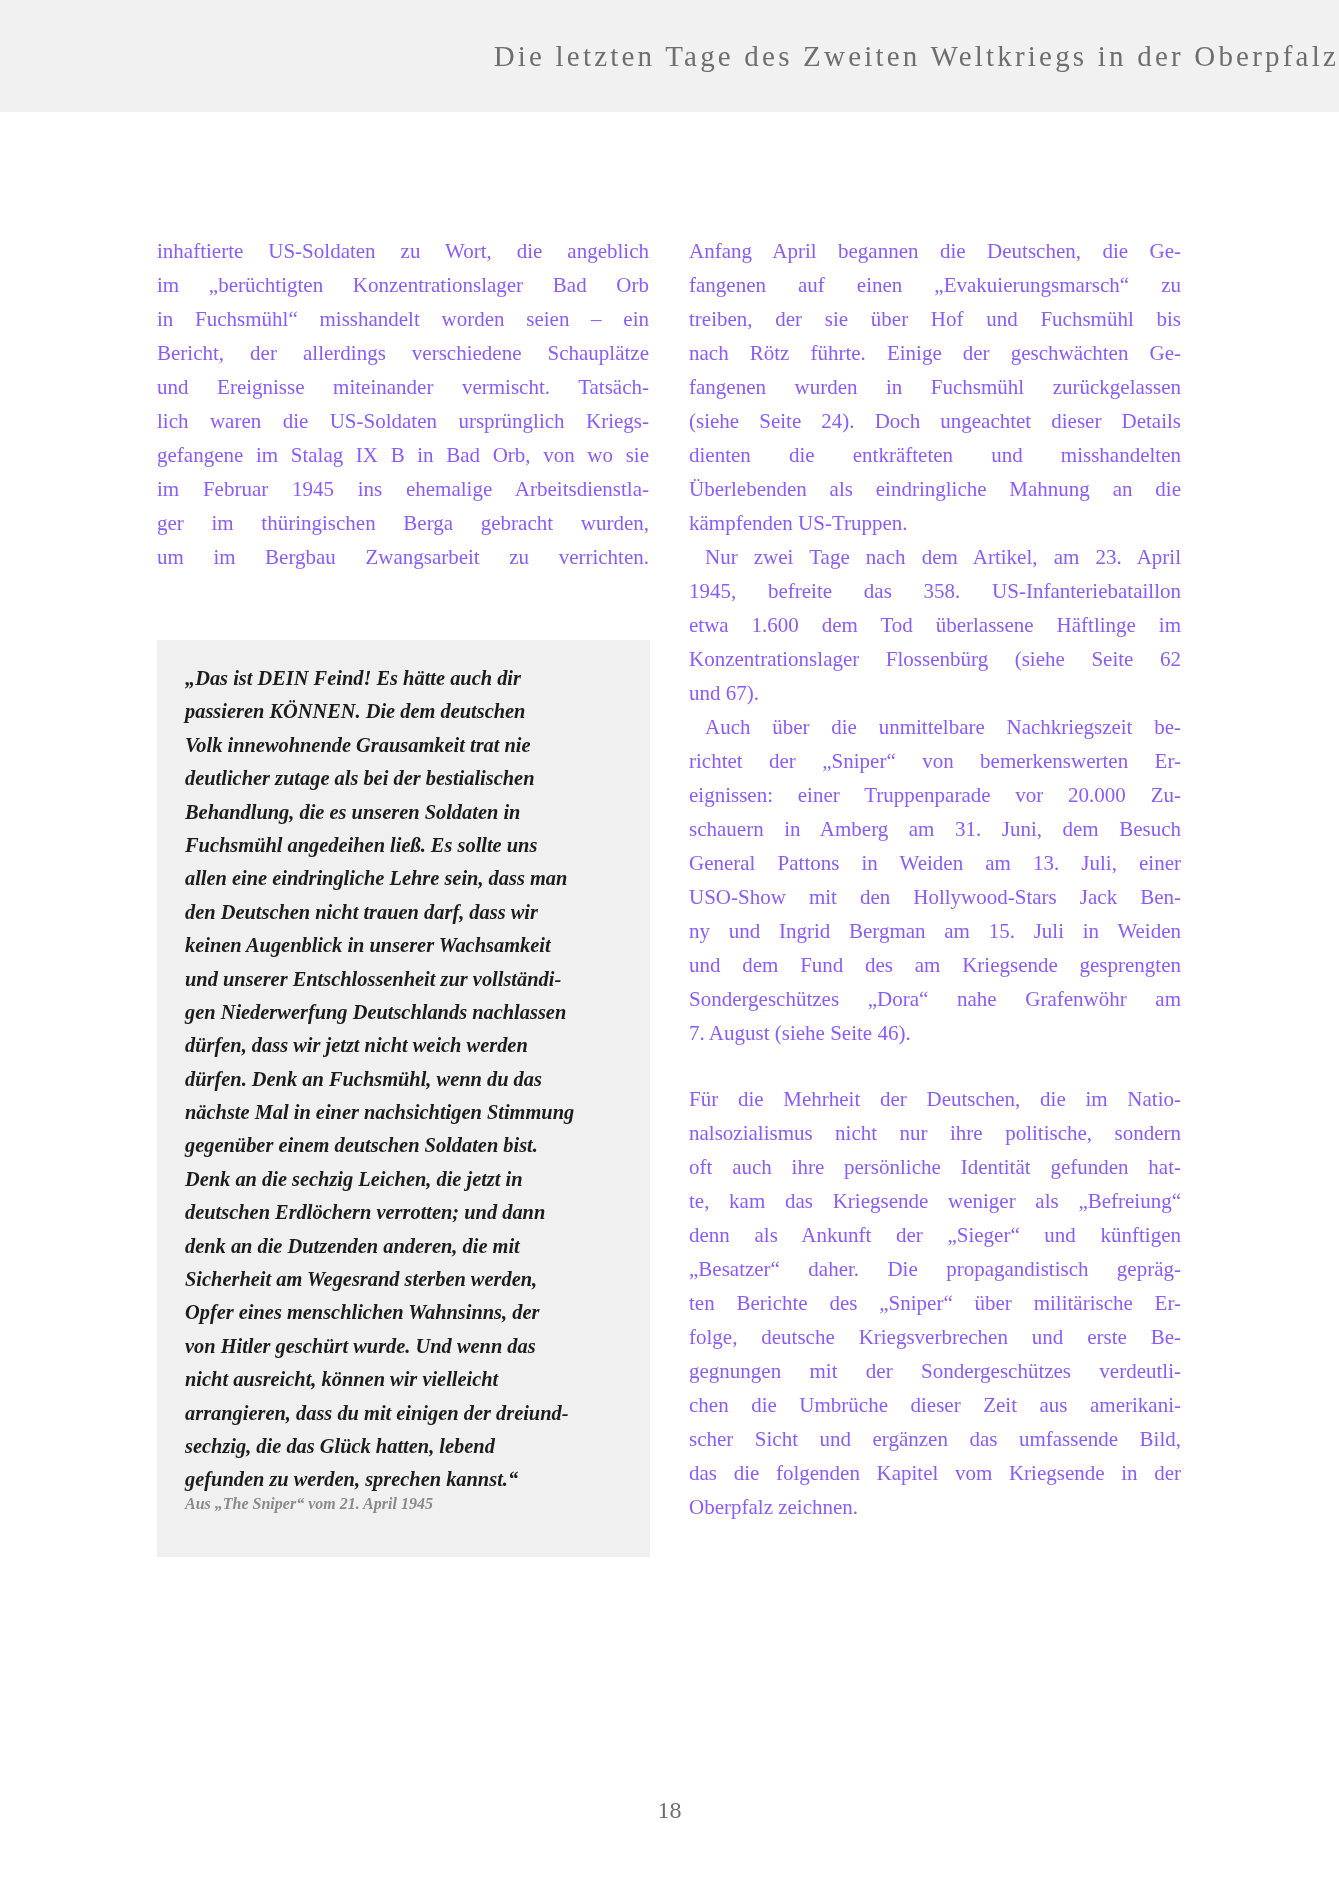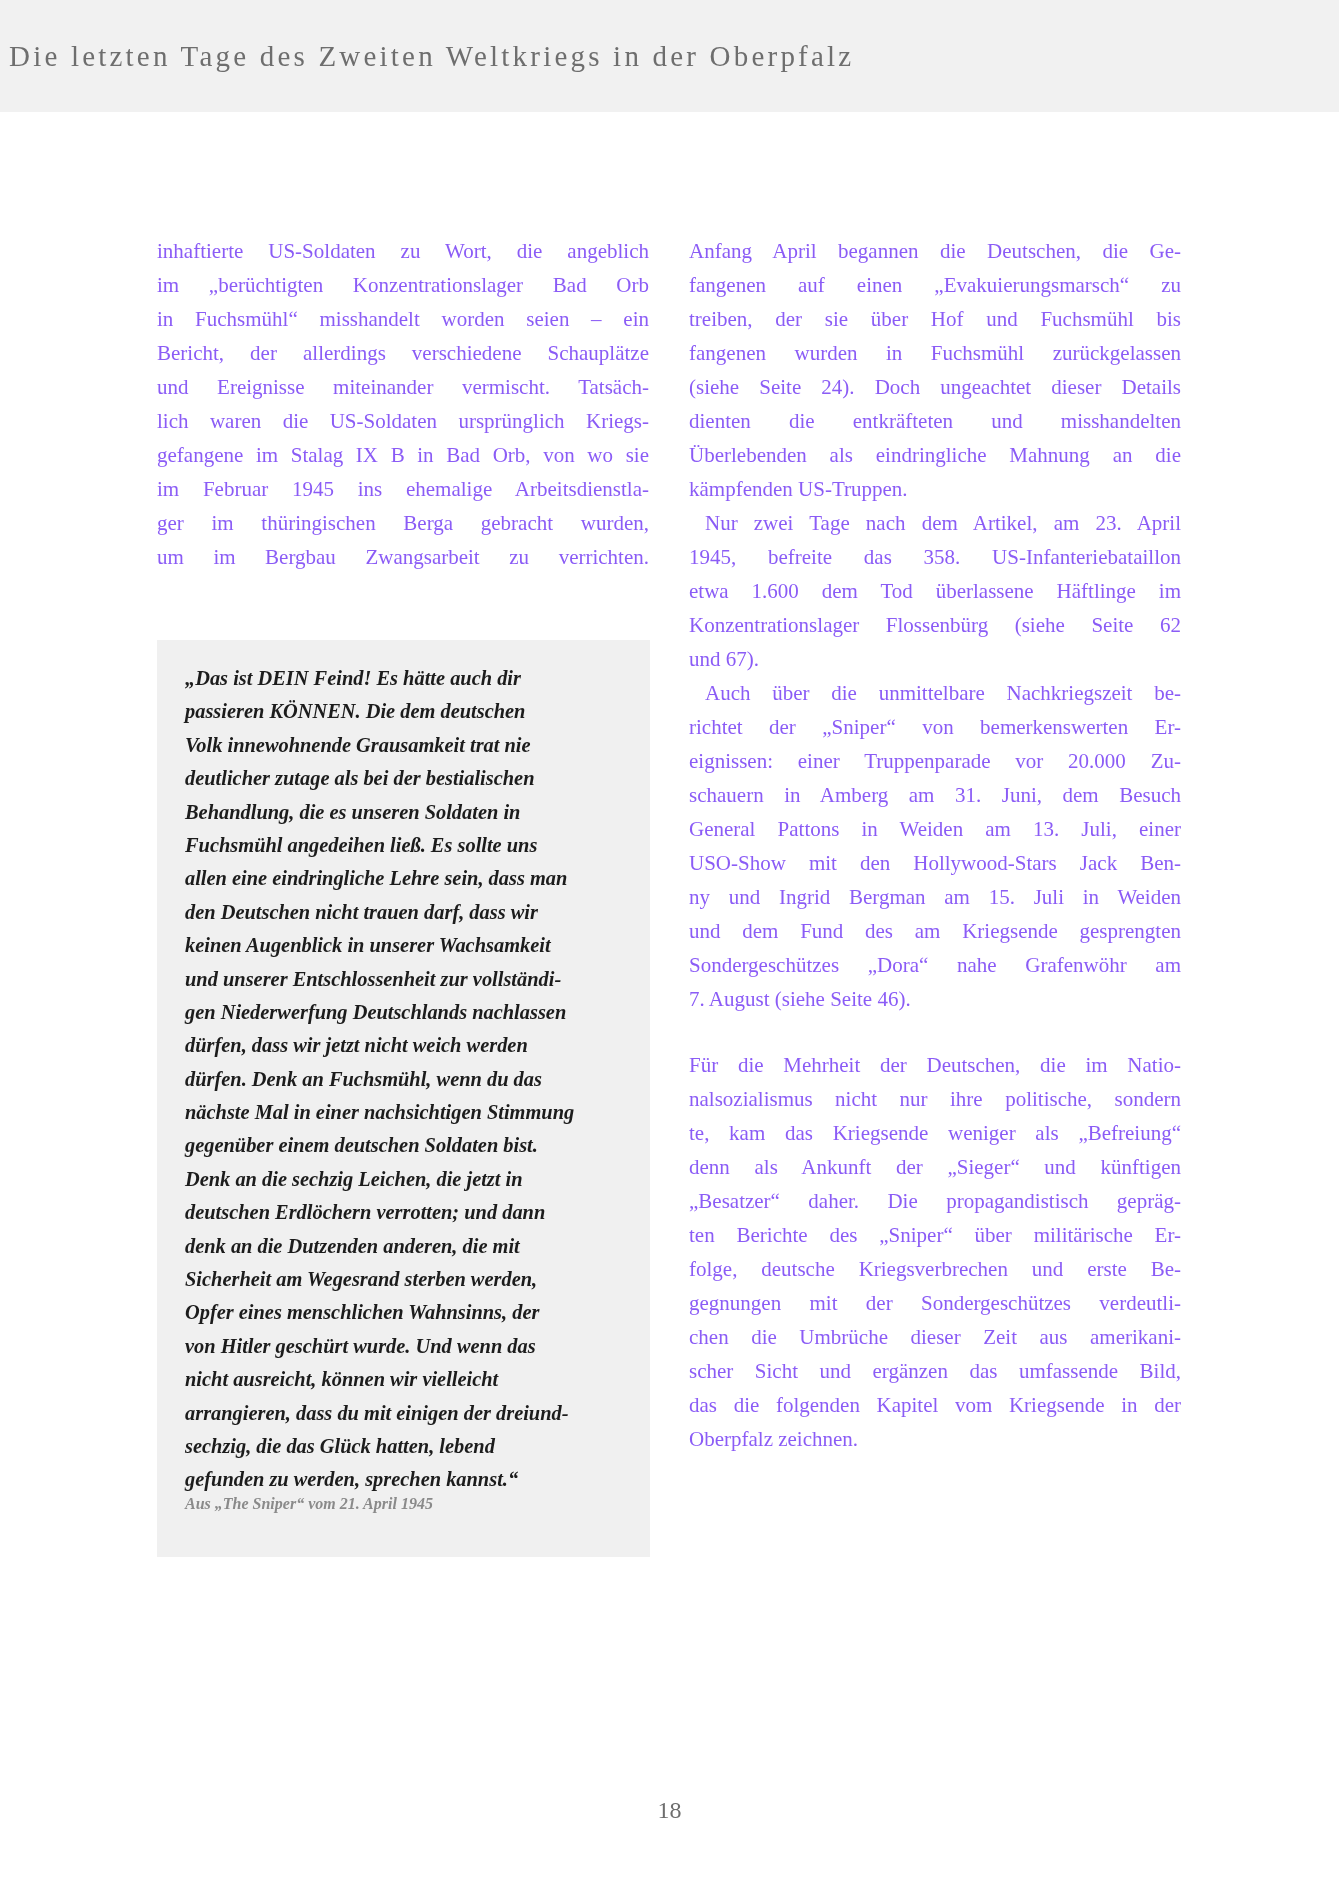--- a/index.html
+++ b/index.html
@@ -4,21 +4,21 @@
 <style>
   html, body { margin: 0; padding: 0; }
   body {
     width: 1339px; height: 1889px; background: #ffffff; position: relative; overflow: hidden;
     font-family: "DejaVu Serif", "Liberation Serif", serif; color: #1e1e1e;
   }
   .header {
     position: absolute; left: 0; top: 0; width: 1339px; height: 112px; background: #f1f1f1;
   }
   .header-title {
-    position: absolute; left: 0; right: 0; top: 40px; text-align: left;
+    position: absolute; left: 0; right: 0; top: 40px; text-align: right;
     font-family: "Liberation Serif", serif; font-size: 29px; letter-spacing: 3.2px; color: #6e6e6e; margin-left: 9px;
   }
   .col {
     position: absolute; width: 492px;
     font-family: "Liberation Serif", serif; font-size: 21px; color: #8b5cf6;
   }
   .col .line {
     height: 34px; line-height: 34px; white-space: nowrap;
     text-align: justify; text-align-last: justify;
   }
@@ -98,20 +98,21 @@
     <div class="line">gefunden zu werden, sprechen kannst.“</div>
   </div>
   <div class="source">Aus „The Sniper“ vom 21. April 1945</div>
 </div>
 
 <div class="col right-col">
   <div>
     <div class="line">Anfang April begannen die Deutschen, die Ge-</div>
     <div class="line">fangenen auf einen „Evakuierungsmarsch“ zu</div>
     <div class="line">treiben, der sie über Hof und Fuchsmühl bis</div>
+    <div class="line">nach Rötz führte. Einige der geschwächten Ge-</div>
     <div class="line">fangenen wurden in Fuchsmühl zurückgelassen</div>
     <div class="line">(siehe Seite 24). Doch ungeachtet dieser Details</div>
     <div class="line">dienten die entkräfteten und misshandelten</div>
     <div class="line">Überlebenden als eindringliche Mahnung an die</div>
     <div class="line last">kämpfenden US-Truppen.</div>
   </div>
   <div>
     <div class="line indent">Nur zwei Tage nach dem Artikel, am 23. April</div>
     <div class="line">1945, befreite das 358. US-Infanteriebataillon</div>
     <div class="line">etwa 1.600 dem Tod überlassene Häftlinge im</div>
@@ -127,20 +128,21 @@
     <div class="line">USO-Show mit den Hollywood-Stars Jack Ben-</div>
     <div class="line">ny und Ingrid Bergman am 15. Juli in Weiden</div>
     <div class="line">und dem Fund des am Kriegsende gesprengten</div>
     <div class="line">Sondergeschützes „Dora“ nahe Grafenwöhr am</div>
     <div class="line last">7. August (siehe Seite 46).</div>
   </div>
   <div class="gap"></div>
   <div>
     <div class="line">Für die Mehrheit der Deutschen, die im Natio-</div>
     <div class="line">nalsozialismus nicht nur ihre politische, sondern</div>
+    <div class="line">oft auch ihre persönliche Identität gefunden hat-</div>
     <div class="line">te, kam das Kriegsende weniger als „Befreiung“</div>
     <div class="line">denn als Ankunft der „Sieger“ und künftigen</div>
     <div class="line">„Besatzer“ daher. Die propagandistisch gepräg-</div>
     <div class="line">ten Berichte des „Sniper“ über militärische Er-</div>
     <div class="line">folge, deutsche Kriegsverbrechen und erste Be-</div>
     <div class="line">gegnungen mit der Sondergeschützes verdeutli-</div>
     <div class="line">chen die Umbrüche dieser Zeit aus amerikani-</div>
     <div class="line">scher Sicht und ergänzen das umfassende Bild,</div>
     <div class="line">das die folgenden Kapitel vom Kriegsende in der</div>
     <div class="line last">Oberpfalz zeichnen.</div>

